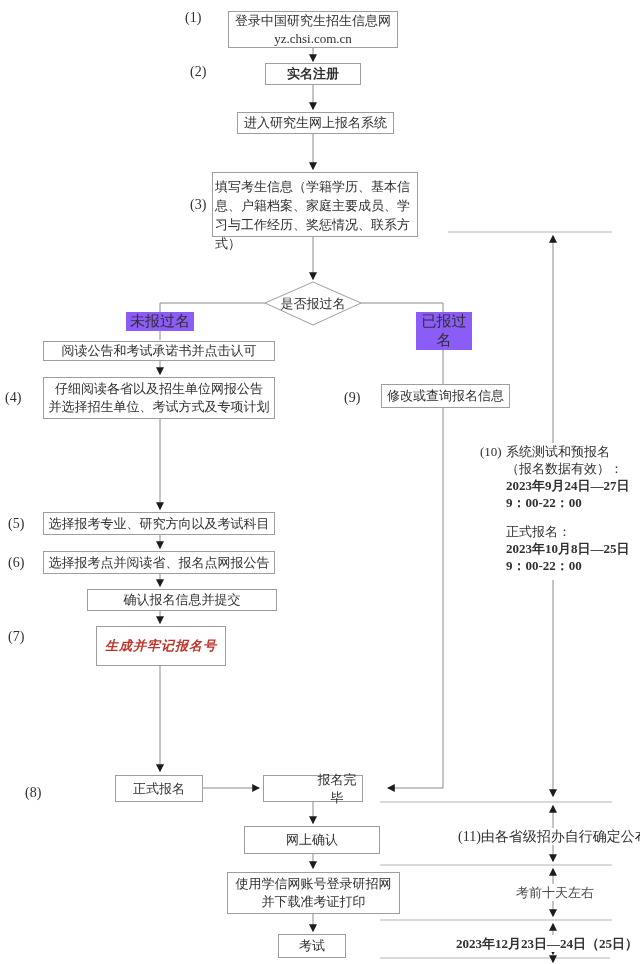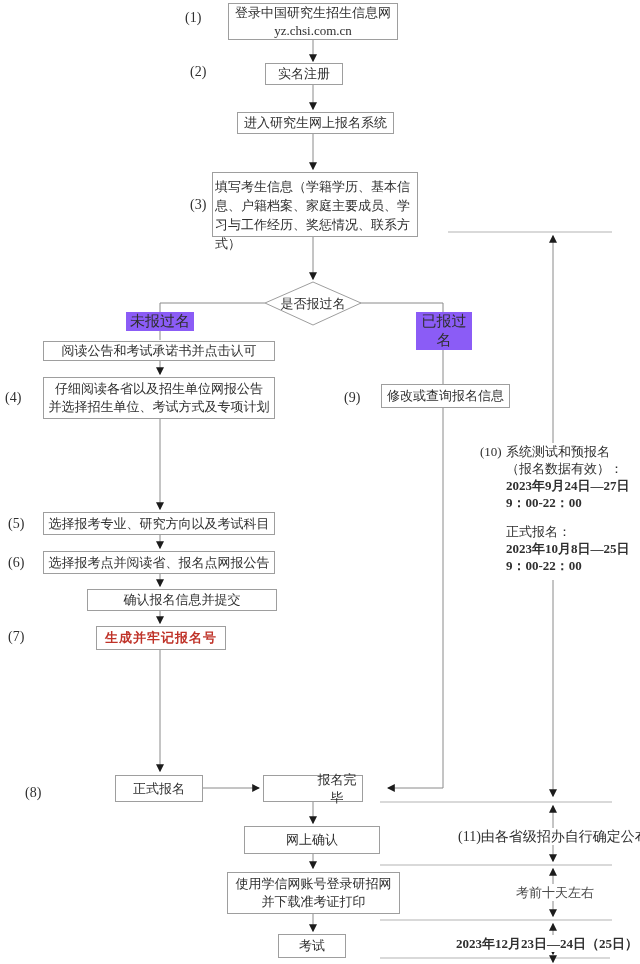--- a/index.html
+++ b/index.html
@@ -84,38 +84,38 @@
   <div class="step" style="left:185px;top:10px;">(1)</div>
   <div class="step" style="left:190px;top:64px;">(2)</div>
   <div class="step" style="left:190px;top:197px;">(3)</div>
   <div class="step" style="left:5px;top:390px;">(4)</div>
   <div class="step" style="left:8px;top:516px;">(5)</div>
   <div class="step" style="left:8px;top:555px;">(6)</div>
   <div class="step" style="left:8px;top:629px;">(7)</div>
   <div class="step" style="left:25px;top:785px;">(8)</div>
   <div class="step" style="left:344px;top:390px;">(9)</div>
 
-  <div class="box" style="left:228px;top:3px;width:170px;height:37px;">登录中国研究生招生信息网
+  <div class="box" style="left:228px;top:11px;width:170px;height:37px;">登录中国研究生招生信息网
 yz.chsi.com.cn</div>
-  <div class="box" style="left:265px;top:63px;width:78px;height:22px;">实名注册</div>
+  <div class="box" style="left:265px;top:63px;width:96px;height:22px;font-weight:bold;">实名注册</div>
   <div class="box" style="left:237px;top:112px;width:157px;height:22px;">进入研究生网上报名系统</div>
   <div class="box left" style="left:212px;top:172px;width:206px;height:65px;">填写考生信息（学籍学历、基本信息、户籍档案、家庭主要成员、学习与工作经历、奖惩情况、联系方式）</div>
 
   <div class="diamond-text">是否报过名</div>
   <div class="blabel" style="left:126px;top:312px;width:68px;">未报过名</div>
   <div class="blabel" style="left:416px;top:312px;width:56px;">已报过名</div>
 
   <div class="box" style="left:43px;top:377px;width:232px;height:42px;">仔细阅读各省以及招生单位网报公告
 并选择招生单位、考试方式及专项计划</div>
   <div class="box" style="left:43px;top:341px;width:232px;height:20px;">阅读公告和考试承诺书并点击认可</div>
   <div class="box" style="left:381px;top:384px;width:129px;height:24px;">修改或查询报名信息</div>
   <div class="box" style="left:43px;top:512px;width:232px;height:23px;">选择报考专业、研究方向以及考试科目</div>
   <div class="box" style="left:43px;top:551px;width:232px;height:23px;">选择报考点并阅读省、报名点网报公告</div>
   <div class="box" style="left:43px;top:589px;width:190px;height:22px;margin-left:44px;">确认报名信息并提交</div>
-  <div class="box red" style="left: 96px; top: 626px; width: 130px; height: 24px; color: rgb(191, 50, 40);">生成并牢记报名号</div>
+  <div class="box red" style="left: 96px; top: 626px; width: 130px; height: 40px; color: rgb(191, 50, 40); font-style: italic;">生成并牢记报名号</div>
   <div class="box" style="left:115px;top:775px;width:88px;height:27px;">正式报名</div>
   <div class="box" style="left:263px;top:775px;width:100px;height:27px;padding-left:48px;">报名完毕</div>
   <div class="box" style="left:244px;top:826px;width:136px;height:28px;">网上确认</div>
   <div class="box" style="left:227px;top:872px;width:173px;height:42px;">使用学信网账号登录研招网
 并下载准考证打印</div>
   <div class="box" style="left:278px;top:934px;width:68px;height:24px;">考试</div>
 
   <div class="note" id="note10">
     <div class="num">(10)</div>
     <div>

